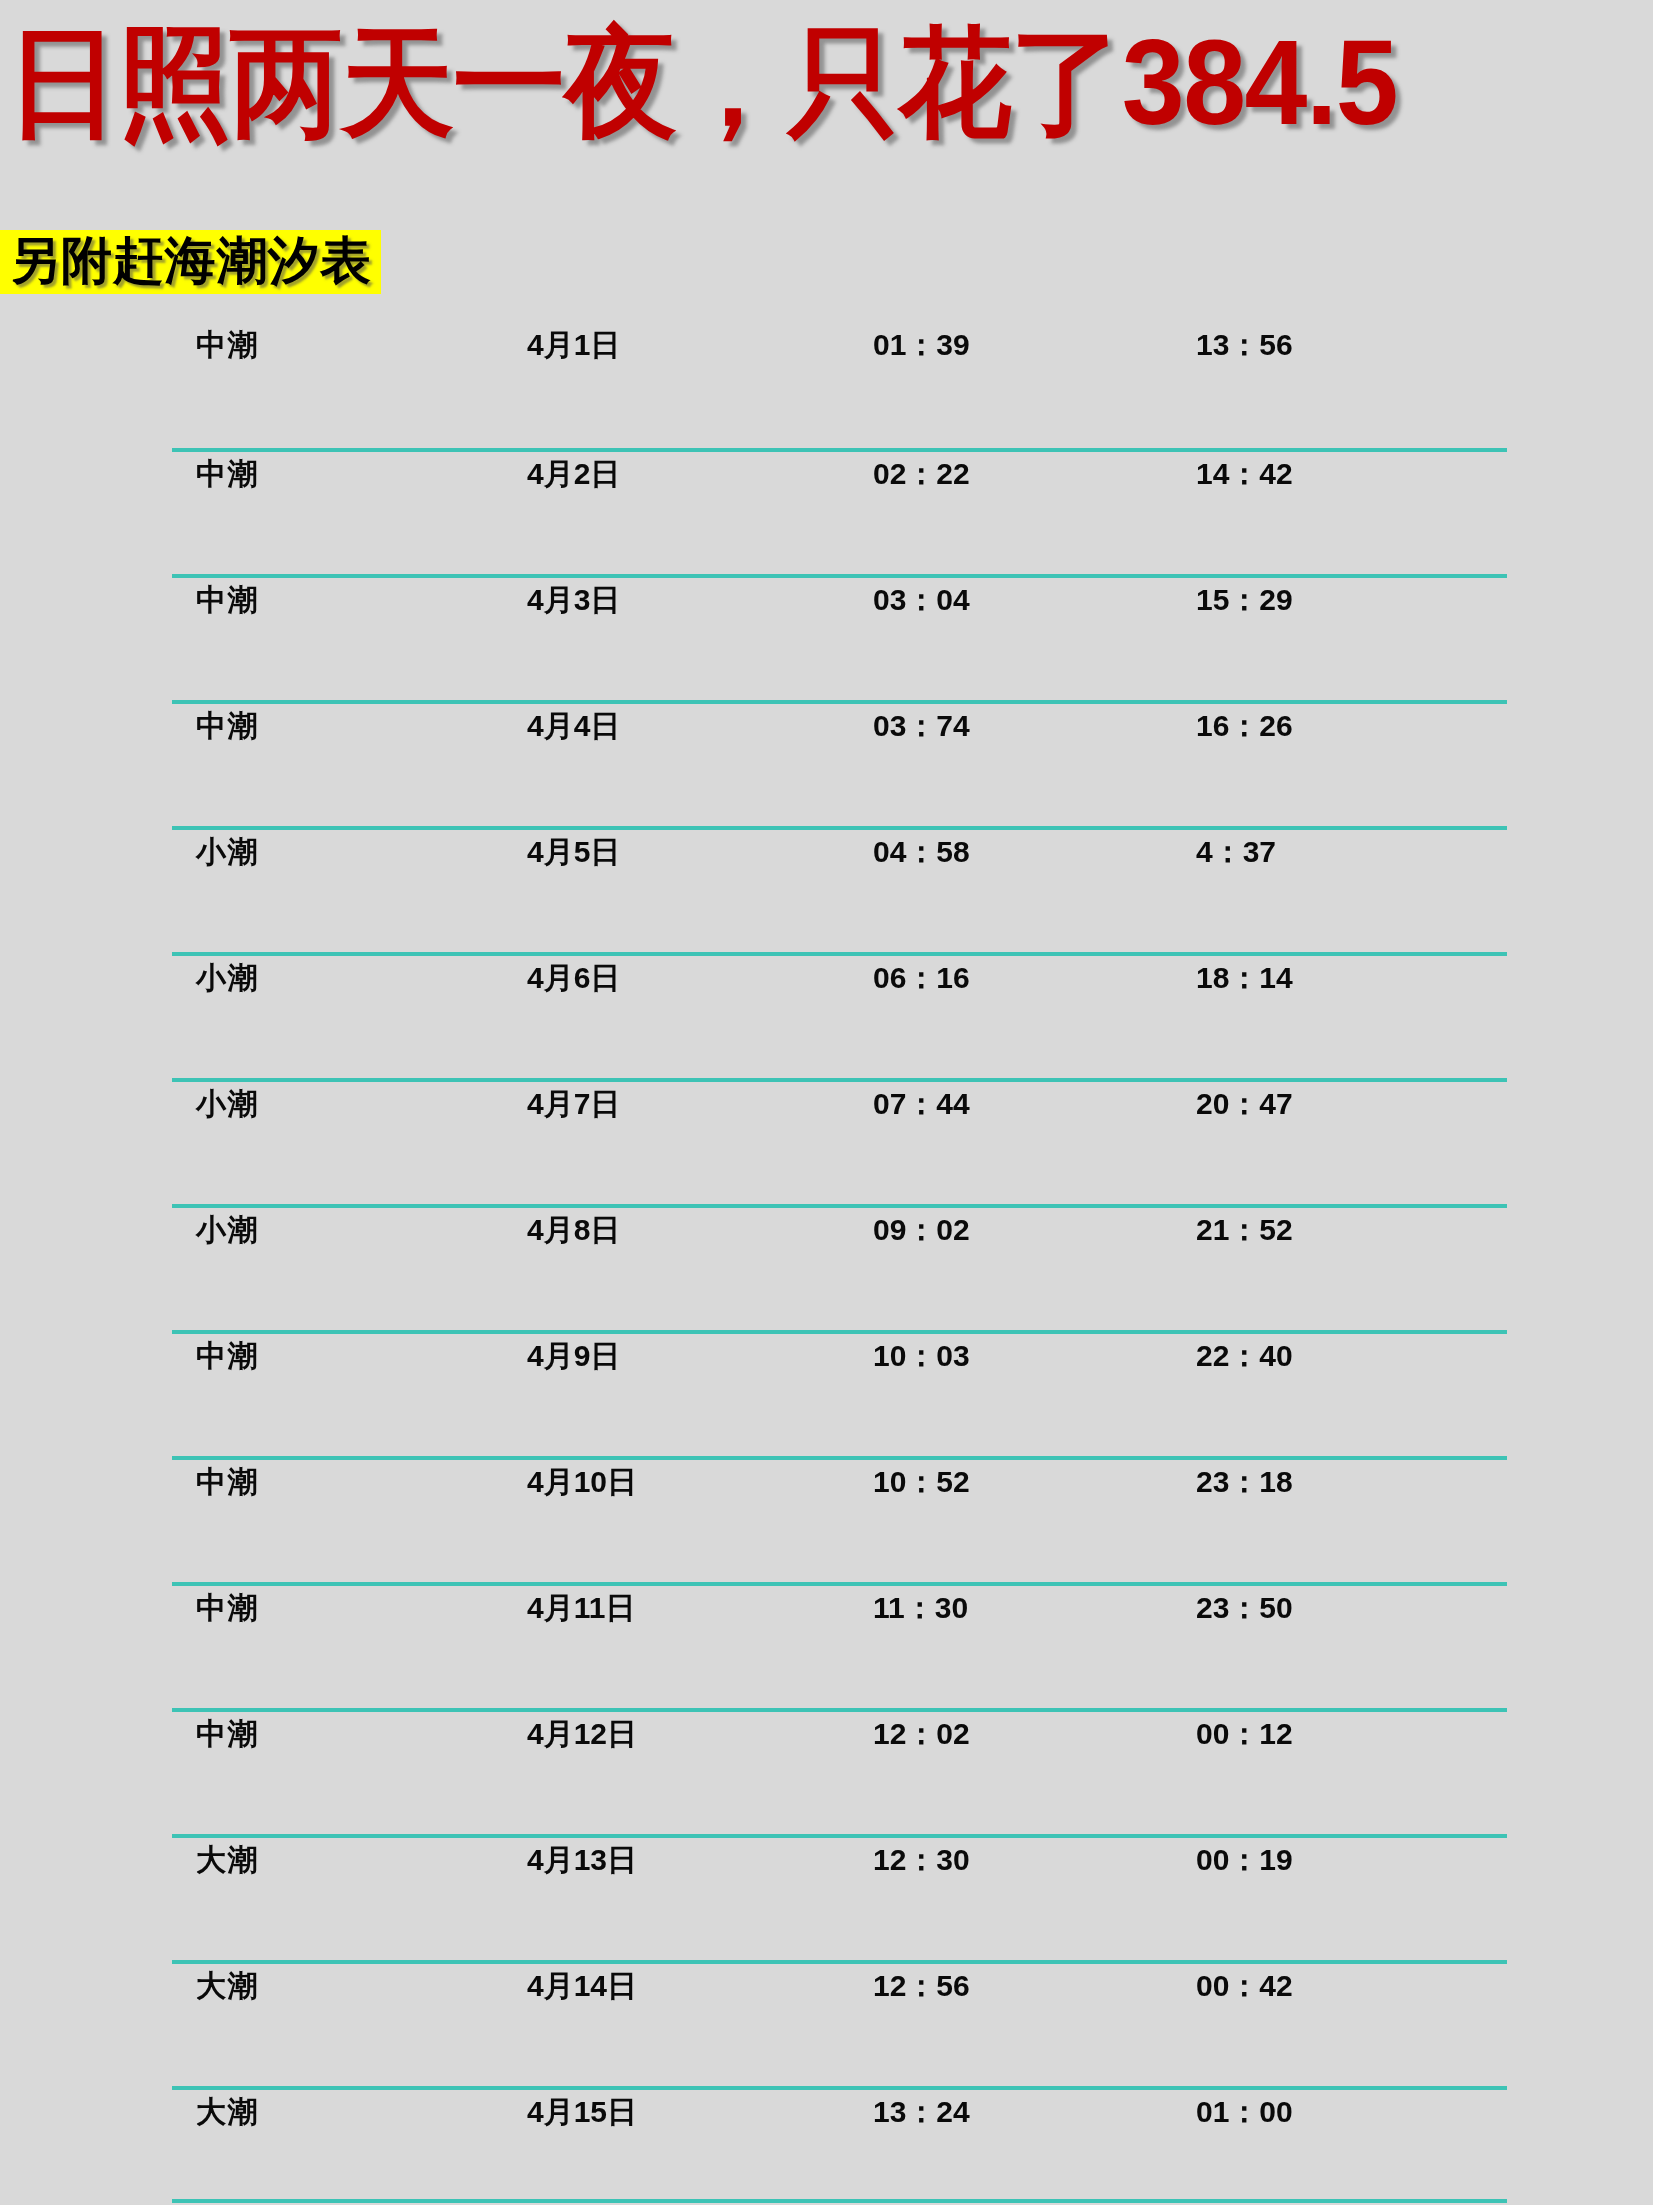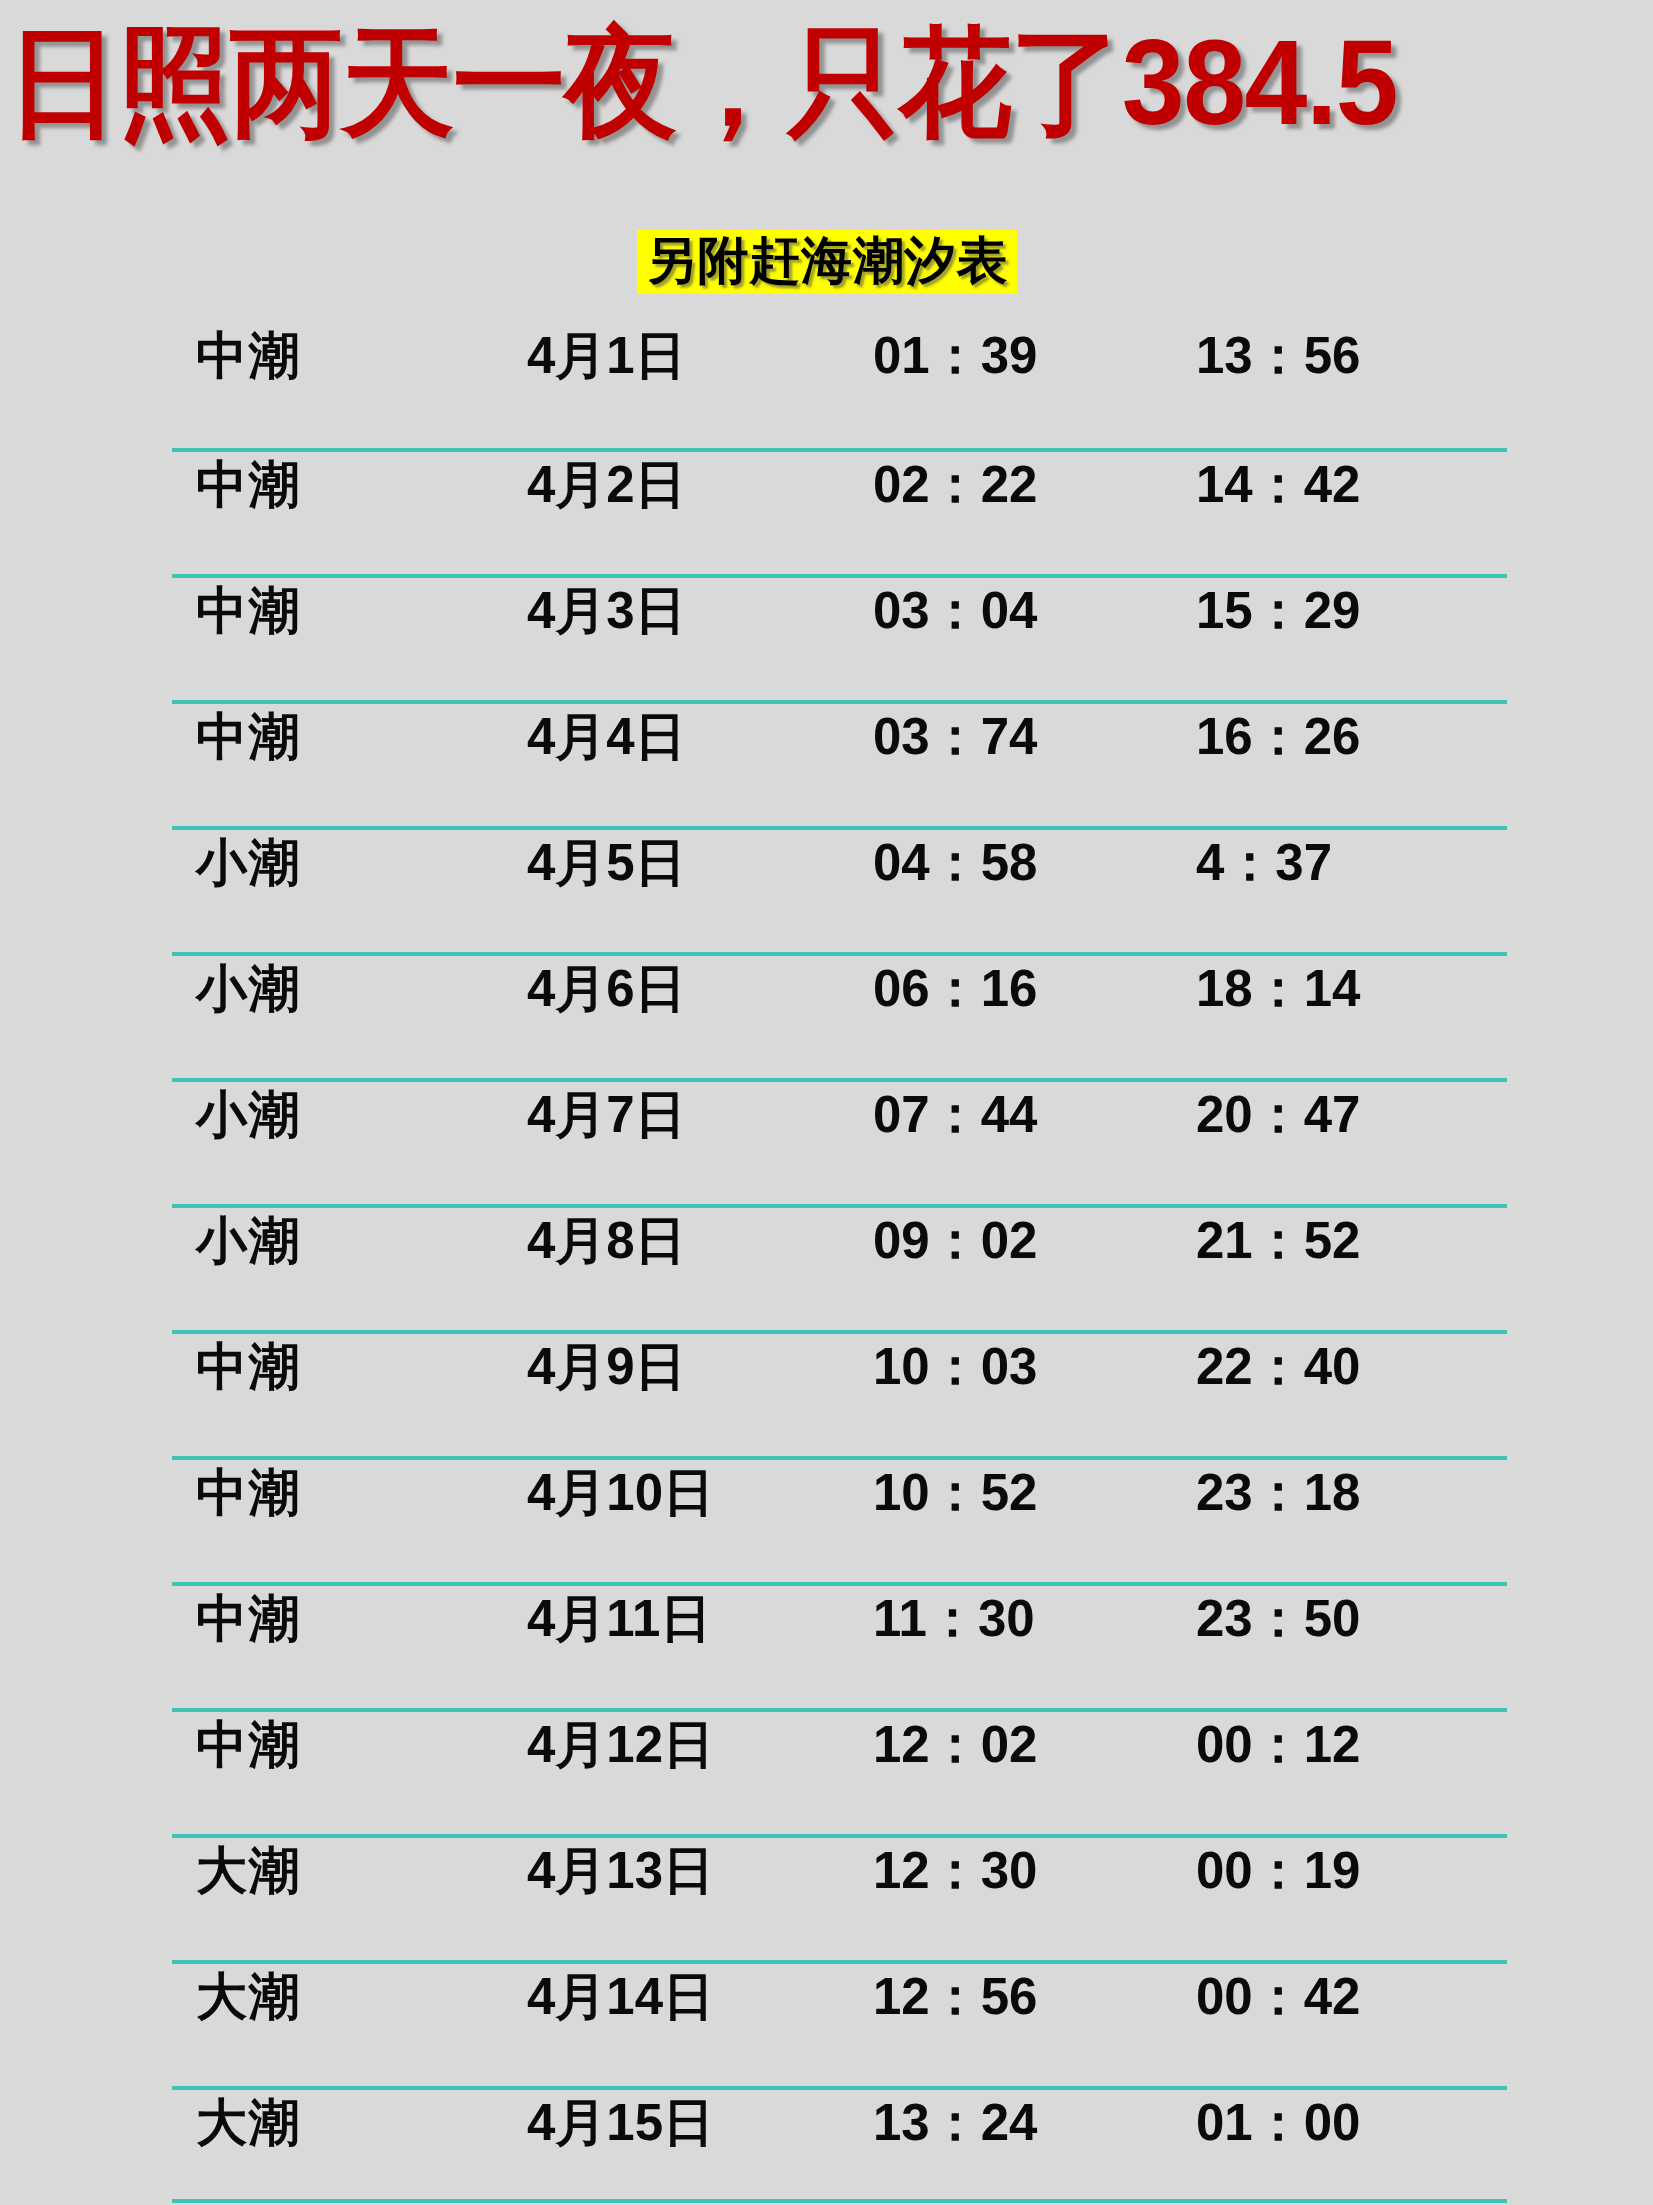--- a/index.html
+++ b/index.html
@@ -35,21 +35,20 @@
     transform: scaleY(1.06);
     transform-origin: center top;
   }
 
   
   .subtitle-wrap {
     position: absolute;
     top: 230px;
     left: 0;
     width: 1654px;
-    text-align: center;
   }
   .subtitle {
     display: inline-block;
     background: #ffff00;
     color: #000000;
     font-size: 51px;
     line-height: 1.12;
     font-weight: 700;
     padding: 2.3px 9.2px 4.6px 9.2px;
     letter-spacing: 0.8px;
@@ -74,21 +73,21 @@
     top: 0;
     left: 172px;
     width: 1335px;
     height: 3.8px;
     background: #3dc3b5;
   }
 
   .cell {
     position: absolute;
     top: 10.7px;
-    font-size: 51px;
+    font-size: 30px;
     line-height: 1.0;
     color: #0a0a0a;
     font-weight: 600;
     white-space: nowrap;
   }
   .c-type { left: 196px; letter-spacing: 1.5px; }
   .c-date { left: 527px; letter-spacing: 0px; }
   .c-t1   { left: 852px; letter-spacing: 0px; margin-left: 21px; }
   .c-t2   { left: 1196px; letter-spacing: 0px; }
 

